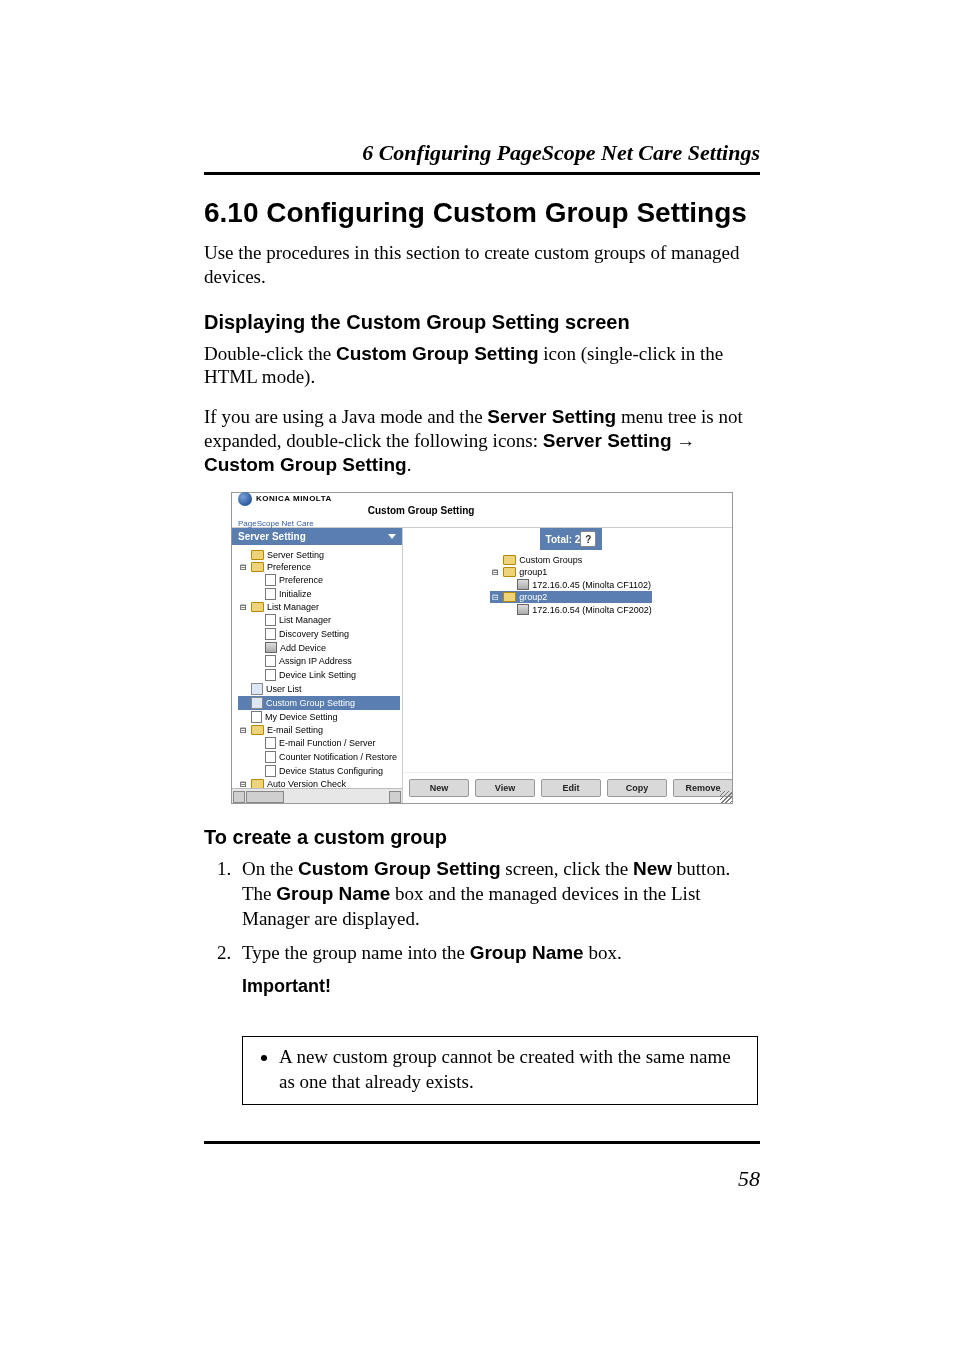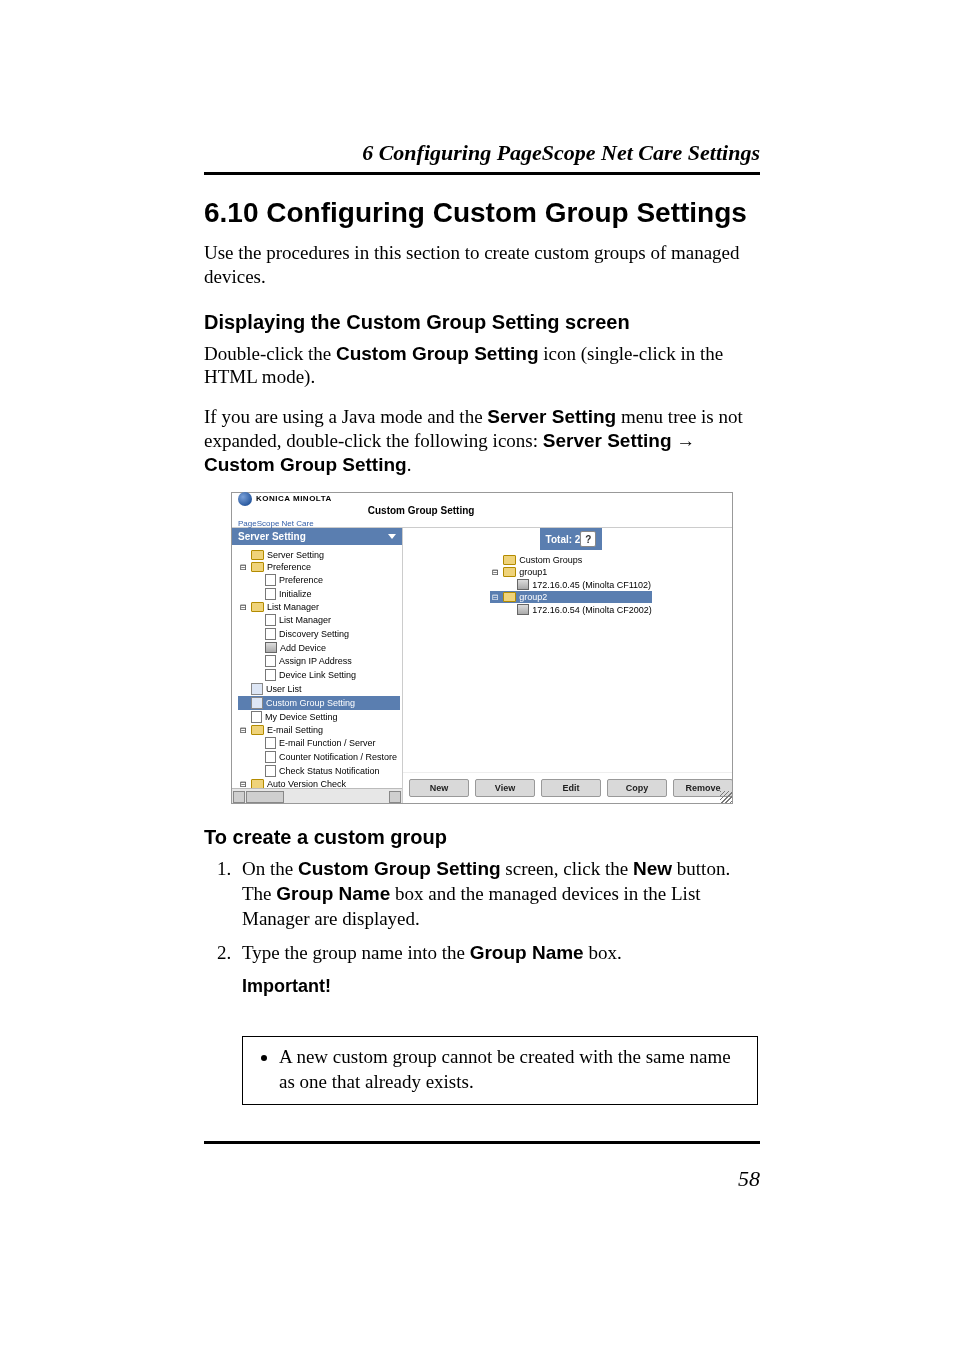--- a/index.html
+++ b/index.html
@@ -365,21 +365,21 @@
                 <span>E-mail Function / Server</span>
               </div>
               <div class="tree-item indent1">
                 <span style="width: 10px;"></span>
                 <span class="ti-ico ico-page"></span>
                 <span>Counter Notification / Restore</span>
               </div>
               <div class="tree-item indent1">
                 <span style="width: 10px;"></span>
                 <span class="ti-ico ico-page"></span>
-                <span>Check Status Notification</span>
+                <span>Device Status Configuring</span>
               </div>
               <div class="tree-item indent0">
                 <span style="width: 10px; text-align: center; font-size: 8px;">⊟</span>
                 <span class="ti-ico ico-folder"></span>
                 <span>Auto Version Check</span>
               </div>
             </div>
           <div class="shot-left-hsb">
               <span class="thumb"></span>
             </div>

